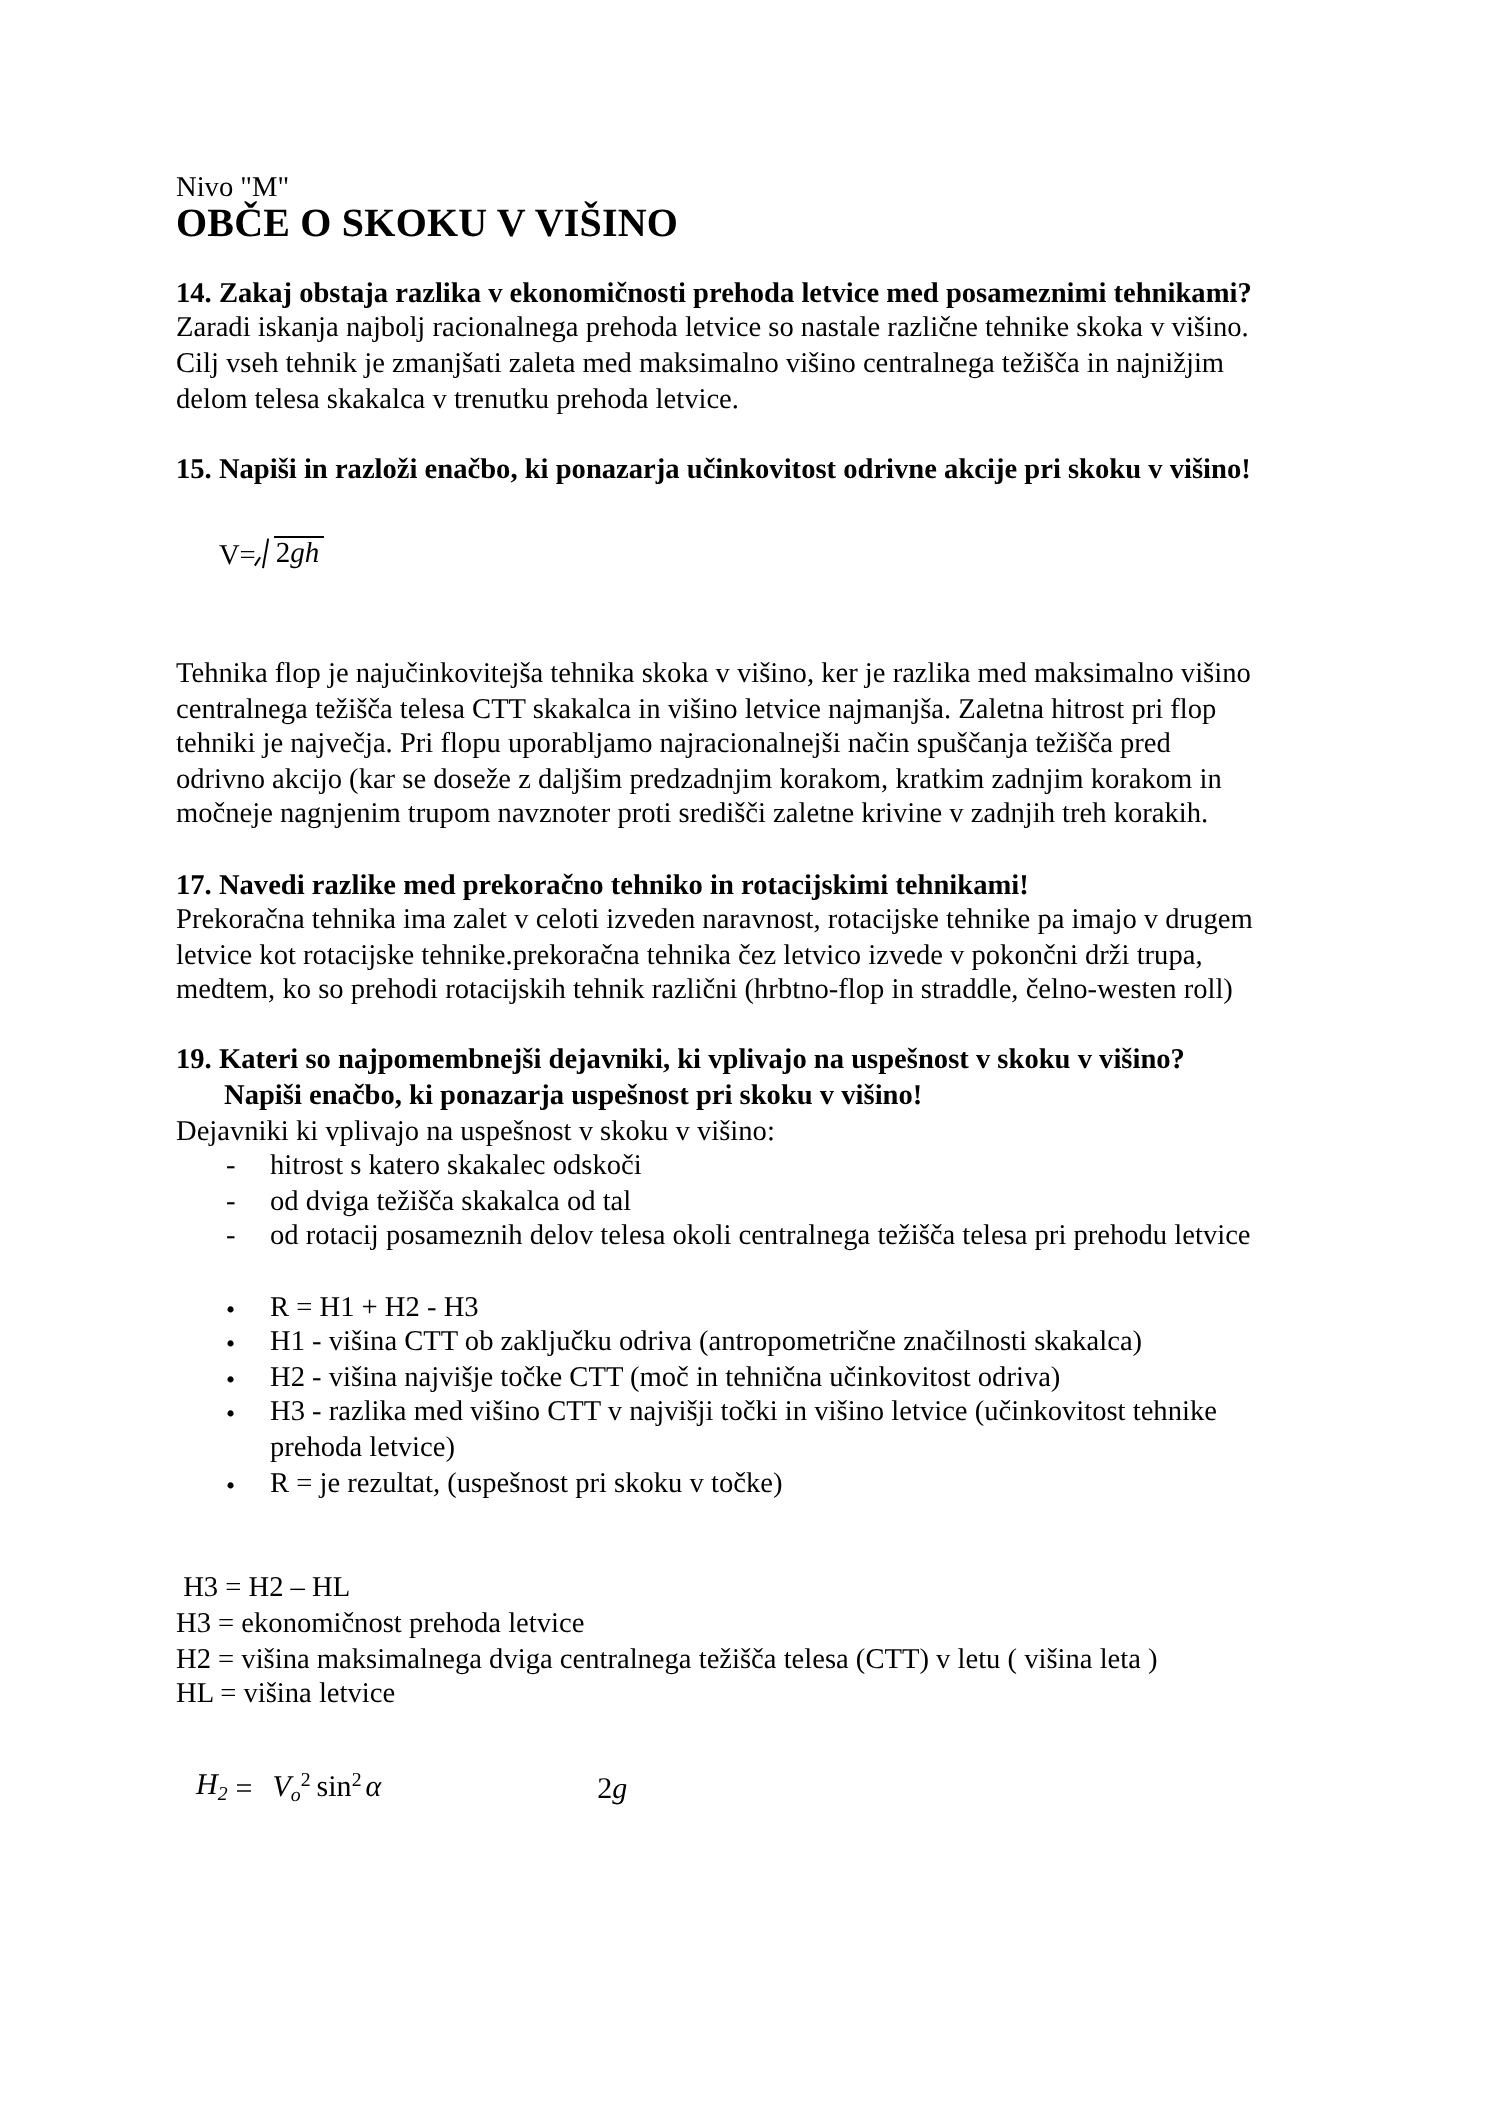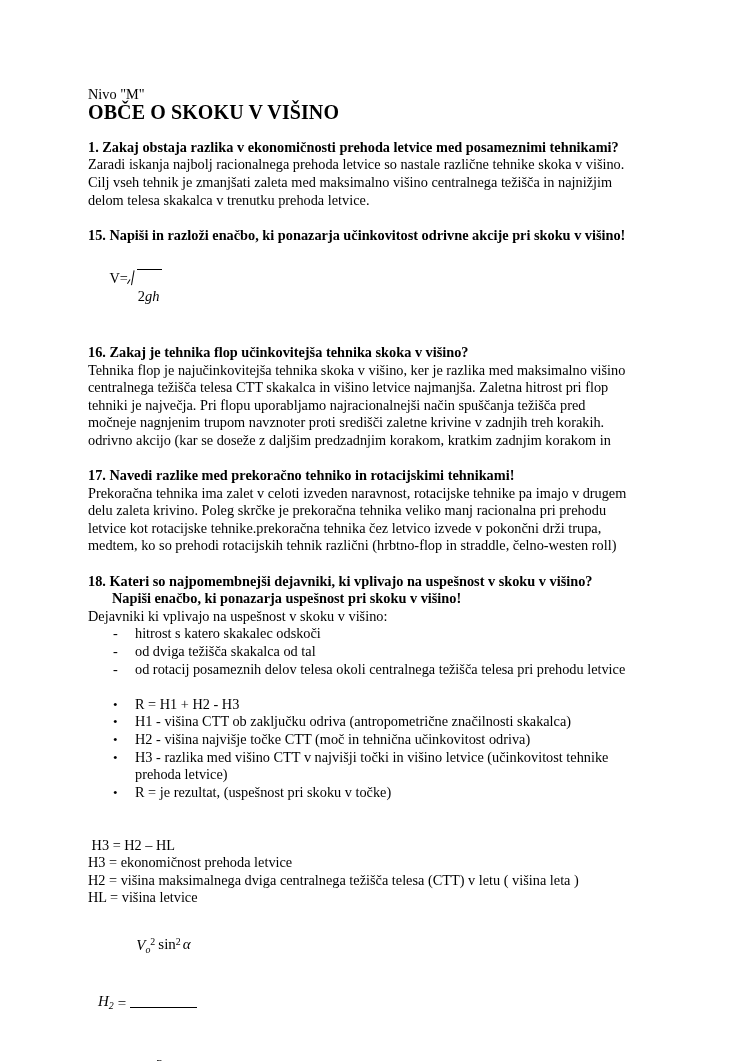--- a/index.html
+++ b/index.html
@@ -91,21 +91,21 @@
     bottom: 1px;
     width: 1.3px;
     height: 15px;
     background: #000;
     transform: rotate(10deg);
     transform-origin: left bottom;
   }
   .sqrt .radicand {
     display: inline-block;
     border-top: 1.1px solid #000;
-    padding: 18px 2px 0 1px;
+    padding: 0 2px 0 1px;
     font-style: italic;
     font-size: 14.5px;
     line-height: 16px;
   }
   .sqrt .radicand .num { font-style: normal; }
 
   
   .block-formula {
     font-family: "Liberation Serif", "DejaVu Serif", serif;
     font-size: 15px;
@@ -115,21 +115,21 @@
   }
   .block-formula .lhs {
     font-style: italic;
     margin-right: 4px;
   }
   .block-formula .eq {
     margin: 0 4px 0 0;
   }
   .frac {
     display: inline-flex;
-    flex-direction: column;
+    flex-direction: row;
     align-items: center;
     vertical-align: middle;
     gap: 48px;
   }
   .frac .numer {
     padding: 0 6px 1px 6px;
     white-space: nowrap;
   }
   .frac .bar {
     width: 100%;
@@ -160,52 +160,50 @@
 <body>
 
 <div class="page">
   <div class="doc">
 
     <div class="line">Nivo "M"</div>
     <div class="line title-bold">OBČE O SKOKU V VIŠINO</div>
 
     <div class="gap-blank"></div>
 
-    <div class="line q-head">1. Zakaj obstaja razlika v ekonomičnosti prehoda letvice med posameznimi tehnikami?</div>
+    <div class="line q-head">14. Zakaj obstaja razlika v ekonomičnosti prehoda letvice med posameznimi tehnikami?</div>
     <div class="line">Zaradi iskanja najbolj racionalnega prehoda letvice so nastale različne tehnike skoka v višino.</div>
     <div class="line">Cilj vseh tehnik je zmanjšati zaleta med maksimalno višino centralnega težišča in najnižjim</div>
     <div class="line">delom telesa skakalca v trenutku prehoda letvice.</div>
 
     <div class="gap-blank"></div>
 
     <div class="line q-head">15. Napiši in razloži enačbo, ki ponazarja učinkovitost odrivne akcije pri skoku v višino!</div>
     <div class="line formula-line">
       <span>V=</span><span class="sqrt"><span class="radical"></span><span class="radicand"><span class="num">2</span><span>gh</span></span></span>
     </div>
 
     <div class="gap-blank"></div>
 
-    <div class="line q-head">16. Zakaj je tehnika flop učinkovitejša tehnika skoka v višino?</div>
     <div class="line">Tehnika flop je najučinkovitejša tehnika skoka v višino, ker je razlika med maksimalno višino</div>
     <div class="line">centralnega težišča telesa CTT skakalca in višino letvice najmanjša. Zaletna hitrost pri flop</div>
     <div class="line">tehniki je največja. Pri flopu uporabljamo najracionalnejši način spuščanja težišča pred</div>
+    <div class="line">odrivno akcijo (kar se doseže z daljšim predzadnjim korakom, kratkim zadnjim korakom in</div>
     <div class="line">močneje nagnjenim trupom navznoter proti središči zaletne krivine v zadnjih treh korakih.</div>
-    <div class="line">odrivno akcijo (kar se doseže z daljšim predzadnjim korakom, kratkim zadnjim korakom in</div>
 
     <div class="gap-blank"></div>
 
     <div class="line q-head">17. Navedi razlike med prekoračno tehniko in rotacijskimi tehnikami!</div>
     <div class="line">Prekoračna tehnika ima zalet v celoti izveden naravnost, rotacijske tehnike pa imajo v drugem</div>
-    <div class="line">delu zaleta krivino. Poleg skrčke je prekoračna tehnika veliko manj racionalna pri prehodu</div>
     <div class="line">letvice kot rotacijske tehnike.prekoračna tehnika čez letvico izvede v pokončni drži trupa,</div>
     <div class="line">medtem, ko so prehodi rotacijskih tehnik različni (hrbtno-flop in straddle, čelno-westen roll)</div>
 
     <div class="gap-blank"></div>
 
-    <div class="line q-head">18. Kateri so najpomembnejši dejavniki, ki vplivajo na uspešnost v skoku v višino?</div>
+    <div class="line q-head">19. Kateri so najpomembnejši dejavniki, ki vplivajo na uspešnost v skoku v višino?</div>
     <div class="line q-head" style="padding-left:24px;">Napiši enačbo, ki ponazarja uspešnost pri skoku v višino!</div>
     <div class="line">Dejavniki ki vplivajo na uspešnost v skoku v višino:</div>
 
     <ul class="list dash">
       <li>
         <span class="mark">-</span>
         <span>hitrost s katero skakalec odskoči</span>
       </li>
       <li>
         <span class="mark">-</span>

